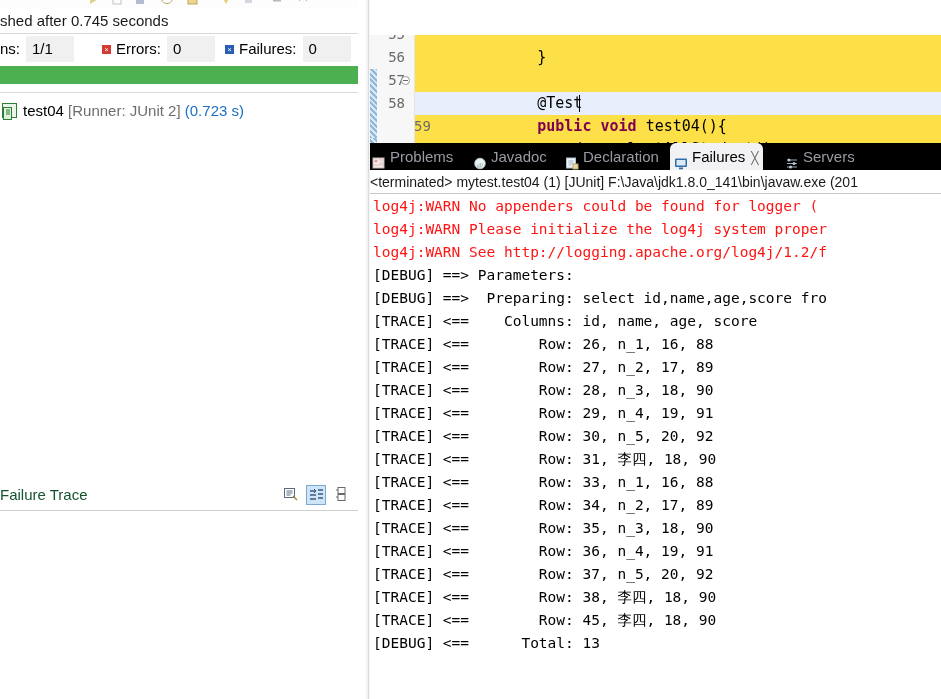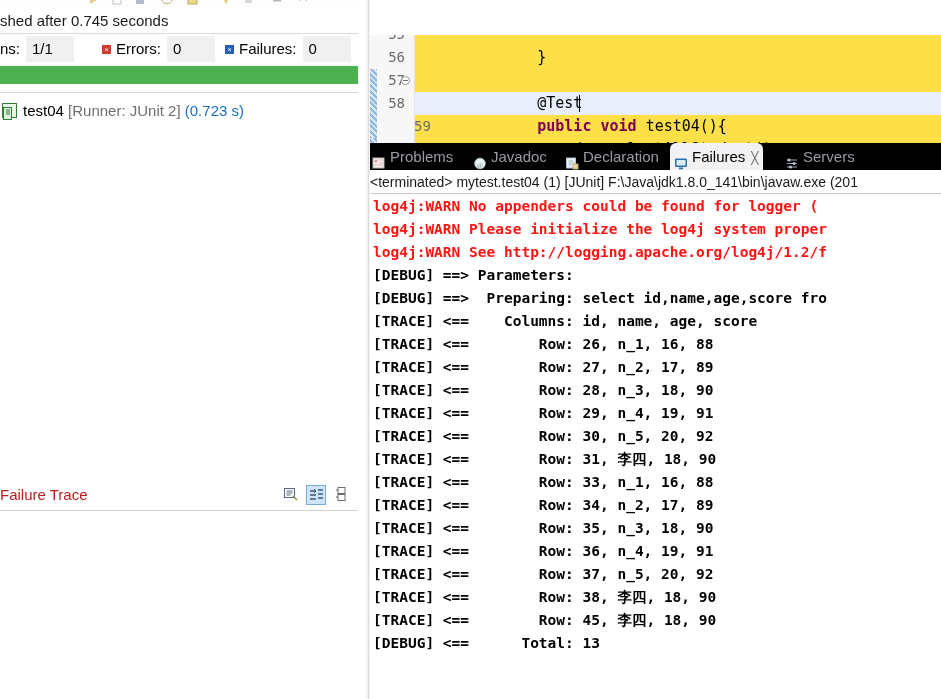--- a/index.html
+++ b/index.html
@@ -75,21 +75,21 @@
   }
   .tree-name { color:#000; }
   .tree-runner { color:#6e6e6e; }
   .tree-time { color:#1a6fc4; }
 
   #junit-failtrace-hdr {
     position:absolute; left:0; top:482px; width:358px; height:26px;
   }
   #failtrace-label {
     position:absolute; left:0; top:0; height:26px; line-height:26px;
-    font-size:15px; color:#b91c1c; white-space:nowrap;
+    font-size:15px; color:#14532d; white-space:nowrap;
   }
   #failtrace-tools { position:absolute; right:8px; top:3px; height:20px; }
   .ft-btn {
     display:inline-block; width:20px; height:20px; margin-left:4px;
     vertical-align:top; position:relative;
   }
   .ft-btn.sel { background:#cfe4f7; border:1px solid #7aa9d6; }
   #junit-sep3 { position:absolute; left:0; top:510px; width:358px; height:1px; background:#d0d0d0; }
   #junit-failtrace-body {
     position:absolute; left:0; top:511px; width:358px; height:188px; background:#fff;
@@ -175,21 +175,20 @@
     position:absolute; left:0; top:28px; width:577px; height:22px;
     line-height:22px; font-size:14px; color:#1a1a1a;
     white-space:nowrap; overflow:hidden;
   }
   #console-title-underline { position:absolute; left:0; top:50px; width:571px; height:1px; background:#c8c8c8; }
   #console-body {
     position:absolute; left:0; top:52px; width:571px; height:504px;
     overflow:hidden; background:#fff;
     font-family:"DejaVu Sans Mono","Liberation Mono",monospace;
     font-size:14.5px;
-    font-weight:bold;
   }
   .logline {
     height:23px; line-height:23px; white-space:pre; overflow:hidden;
     padding-left:3px;
   }
   .logline.warn { color:#ff1414; }
   .logline.std  { color:#000000; }
 </style>
 </head>
 <body>

